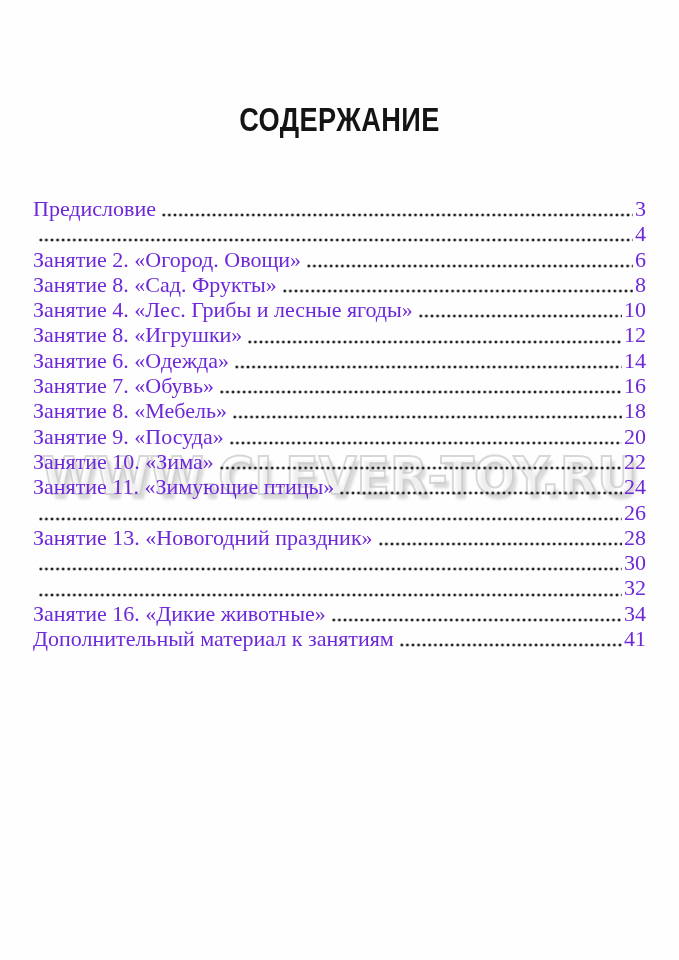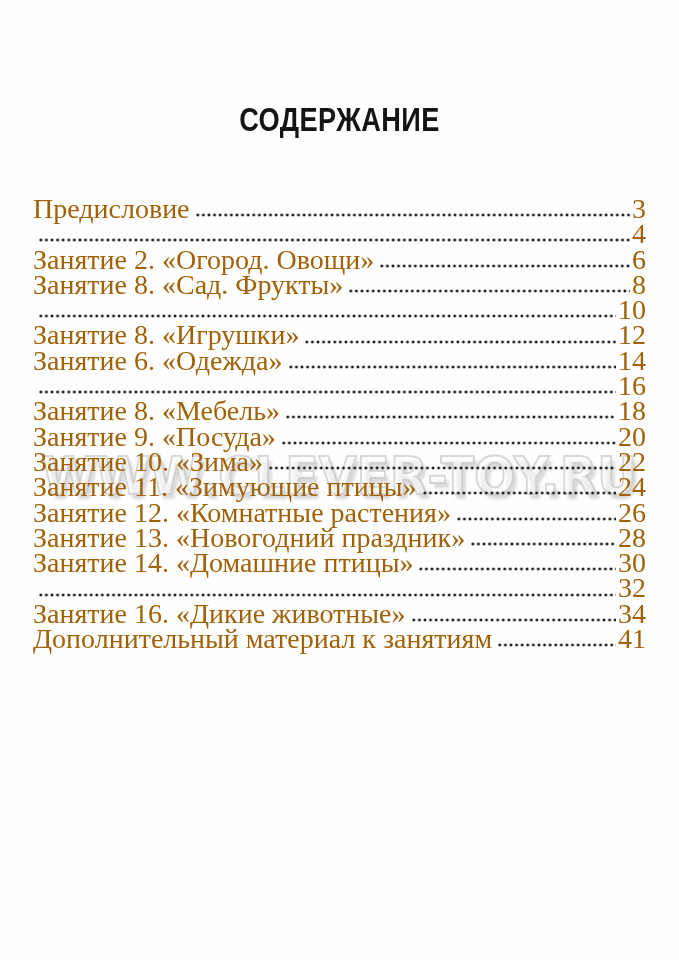--- a/index.html
+++ b/index.html
@@ -51,23 +51,23 @@
     z-index: 1;
     white-space: nowrap;
     user-select: none;
   }
   .toc {
     position: absolute;
     top: 196px;
     left: 33px;
     right: 33px;
     z-index: 2;
-    font-size: 28px;
+    font-size: 22px;
     line-height: 25.3px;
-    color: #a16207;
+    color: #6d28d9;
   }
   .toc-row {
     display: flex;
     align-items: stretch;
     height: 25.3px;
   }
   .toc-label {
     white-space: nowrap;
     flex: 0 0 auto;
   }
@@ -107,34 +107,36 @@
         <span class="toc-label">Занятие 2. «Огород. Овощи»</span>
         <span class="toc-leader"></span>
         <span class="toc-page">6</span>
       </div>
       <div class="toc-row">
         <span class="toc-label">Занятие 8. «Сад. Фрукты»</span>
         <span class="toc-leader"></span>
         <span class="toc-page">8</span>
       </div>
       <div class="toc-row">
+        <span class="toc-label">Занятие 4. «Лес. Грибы и лесные ягоды»</span>
         <span class="toc-leader"></span>
         <span class="toc-page">10</span>
       </div>
       <div class="toc-row">
         <span class="toc-label">Занятие 8. «Игрушки»</span>
         <span class="toc-leader"></span>
         <span class="toc-page">12</span>
       </div>
       <div class="toc-row">
         <span class="toc-label">Занятие 6. «Одежда»</span>
         <span class="toc-leader"></span>
         <span class="toc-page">14</span>
       </div>
       <div class="toc-row">
+        <span class="toc-label">Занятие 7. «Обувь»</span>
         <span class="toc-leader"></span>
         <span class="toc-page">16</span>
       </div>
       <div class="toc-row">
         <span class="toc-label">Занятие 8. «Мебель»</span>
         <span class="toc-leader"></span>
         <span class="toc-page">18</span>
       </div>
       <div class="toc-row">
         <span class="toc-label">Занятие 9. «Посуда»</span>
@@ -145,31 +147,29 @@
         <span class="toc-label">Занятие 10. «Зима»</span>
         <span class="toc-leader"></span>
         <span class="toc-page">22</span>
       </div>
       <div class="toc-row">
         <span class="toc-label">Занятие 11. «Зимующие птицы»</span>
         <span class="toc-leader"></span>
         <span class="toc-page">24</span>
       </div>
       <div class="toc-row">
-        <span class="toc-label">Занятие 12. «Комнатные растения»</span>
         <span class="toc-leader"></span>
         <span class="toc-page">26</span>
       </div>
       <div class="toc-row">
         <span class="toc-label">Занятие 13. «Новогодний праздник»</span>
         <span class="toc-leader"></span>
         <span class="toc-page">28</span>
       </div>
       <div class="toc-row">
-        <span class="toc-label">Занятие 14. «Домашние птицы»</span>
         <span class="toc-leader"></span>
         <span class="toc-page">30</span>
       </div>
       <div class="toc-row">
         <span class="toc-leader"></span>
         <span class="toc-page">32</span>
       </div>
       <div class="toc-row">
         <span class="toc-label">Занятие 16. «Дикие животные»</span>
         <span class="toc-leader"></span>

